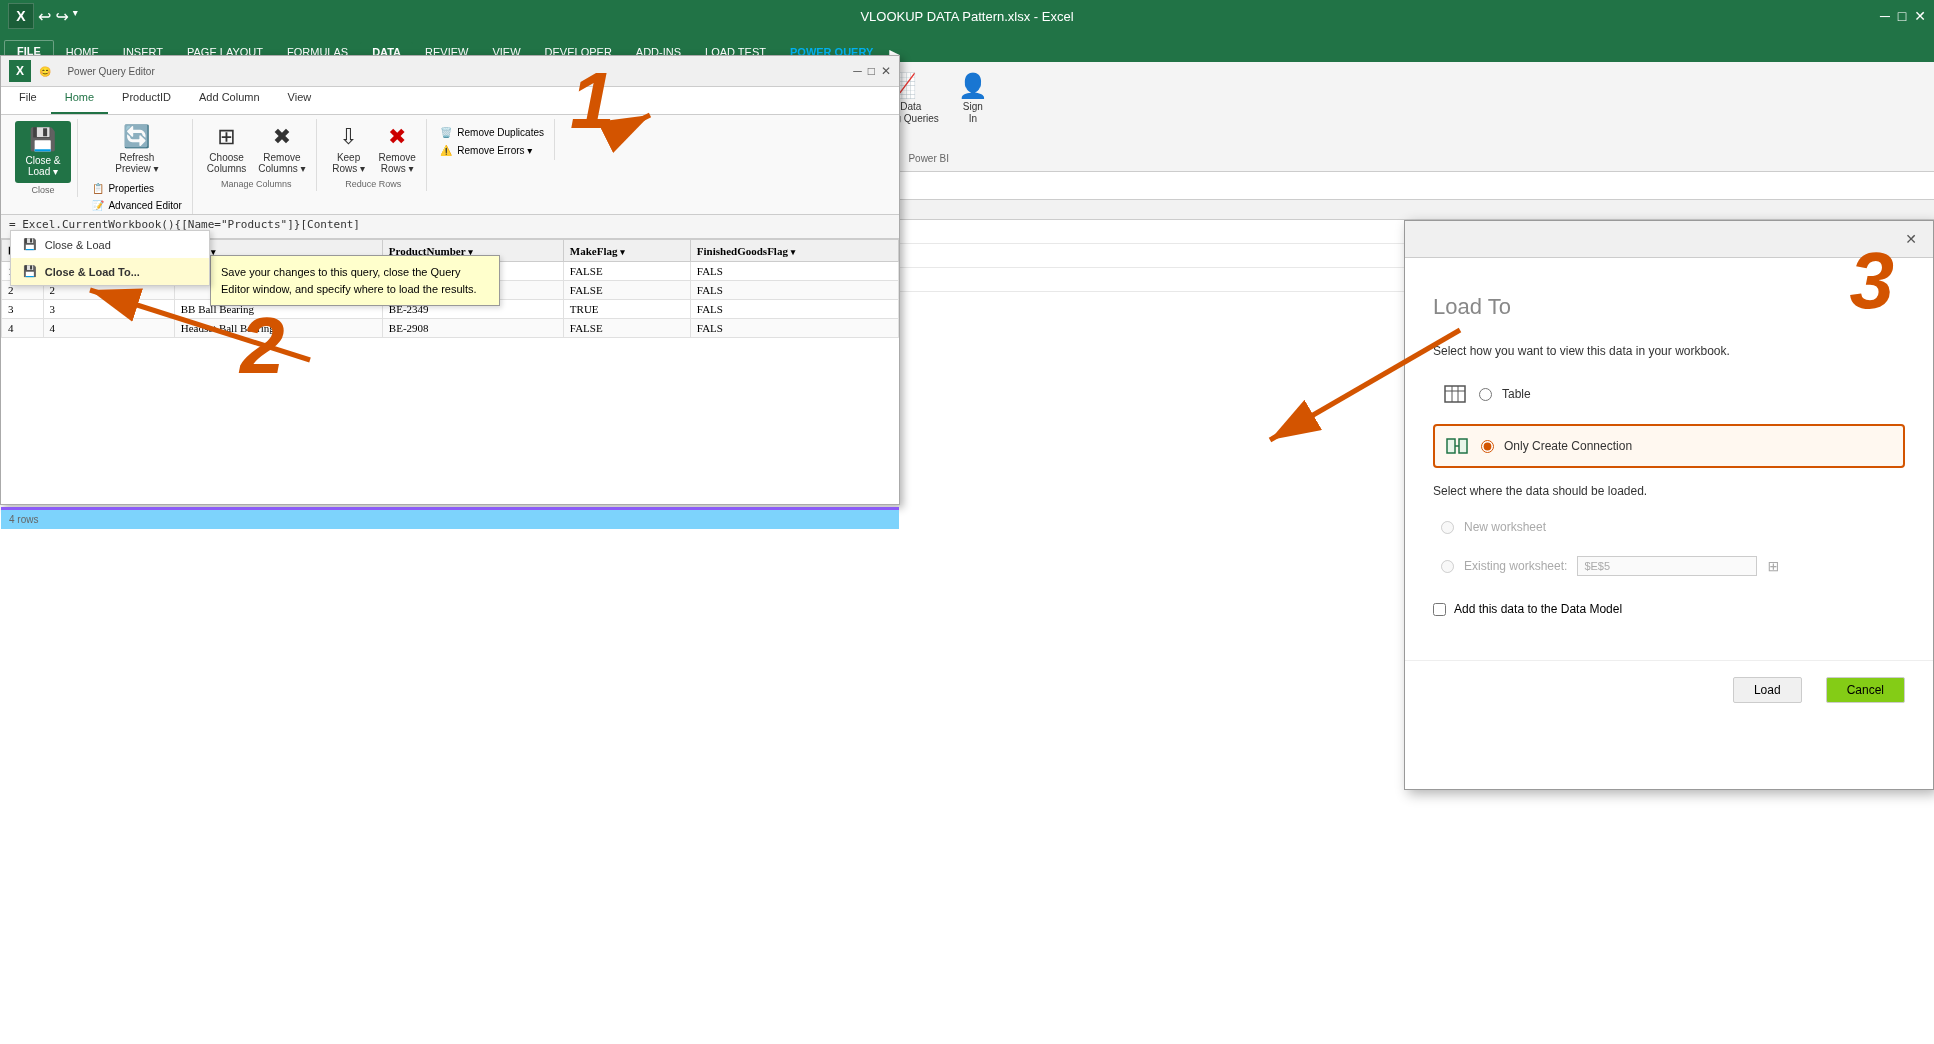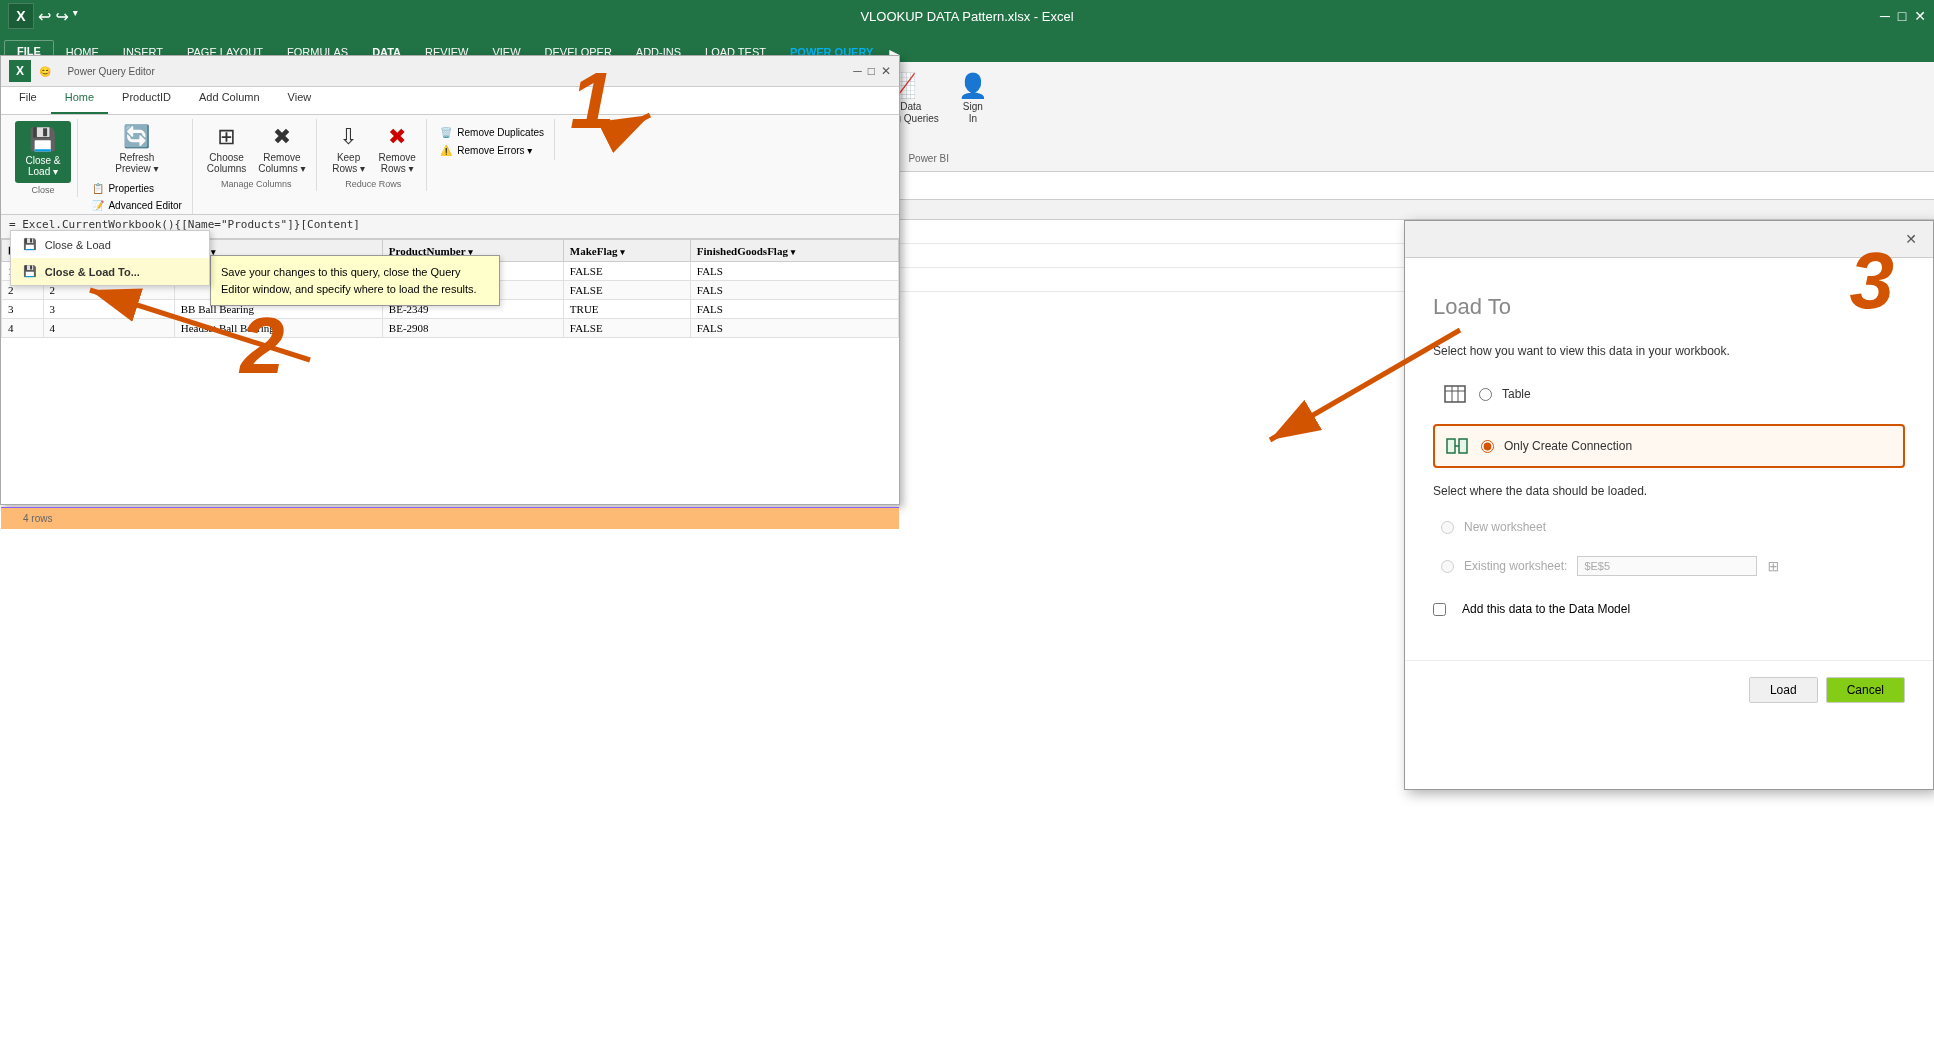--- a/index.html
+++ b/index.html
@@ -464,28 +464,28 @@
     .worksheet-input {
       border: 1px solid #ccc;
       padding: 3px 6px;
       font-size: 11px;
       width: 180px;
       color: #aaa;
     }
     .checkbox-row {
       display: flex;
       align-items: center;
-      gap: 16px;
+      gap: 8px;
       margin-top: 20px;
       font-size: 12px;
     }
     .dialog-footer {
       display: flex;
       justify-content: flex-end;
-      gap: 8px;
+      gap: 24px;
       padding: 16px 28px;
       border-top: 1px solid #eee;
       margin-top: 20px;
     }
     .dialog-btn {
       padding: 5px 20px;
       font-size: 12px;
       cursor: pointer;
       border: 1px solid #ccc;
       background: #84cc16;
@@ -500,26 +500,26 @@
       position: absolute;
       top: 0;
       left: 0;
       width: 100%;
       height: 100%;
       pointer-events: none;
       z-index: 400;
     }
 
     .pq-status-bar {
-      background: #fdba74;
-      border-top: 1px solid #8b5cf6;
+      background: #7dd3fc;
+      border-top: 3px solid #8b5cf6;
       height: 22px;
       display: flex;
       align-items: center;
-      padding: 0 22px;
+      padding: 0 8px;
       font-size: 10px;
       color: #666;
     }
   </style>
 </head>
 <body>
 
 <div style="position:relative; width:1934px; height:1044px; overflow:hidden;">
 
   <div class="title-bar" style="position:relative;">

